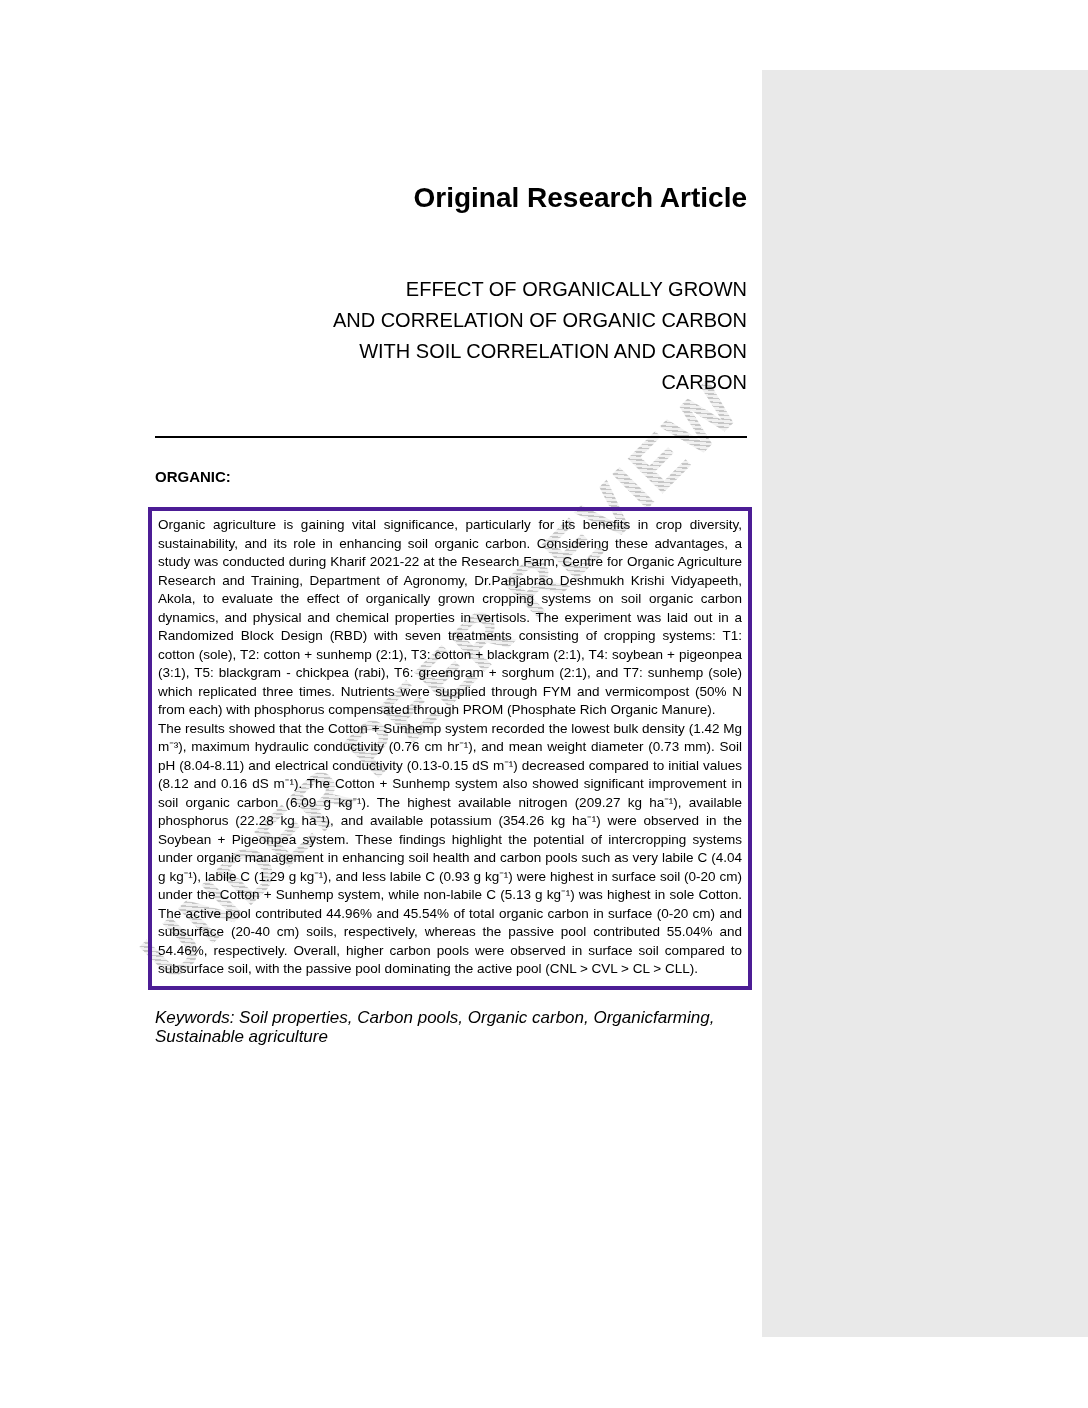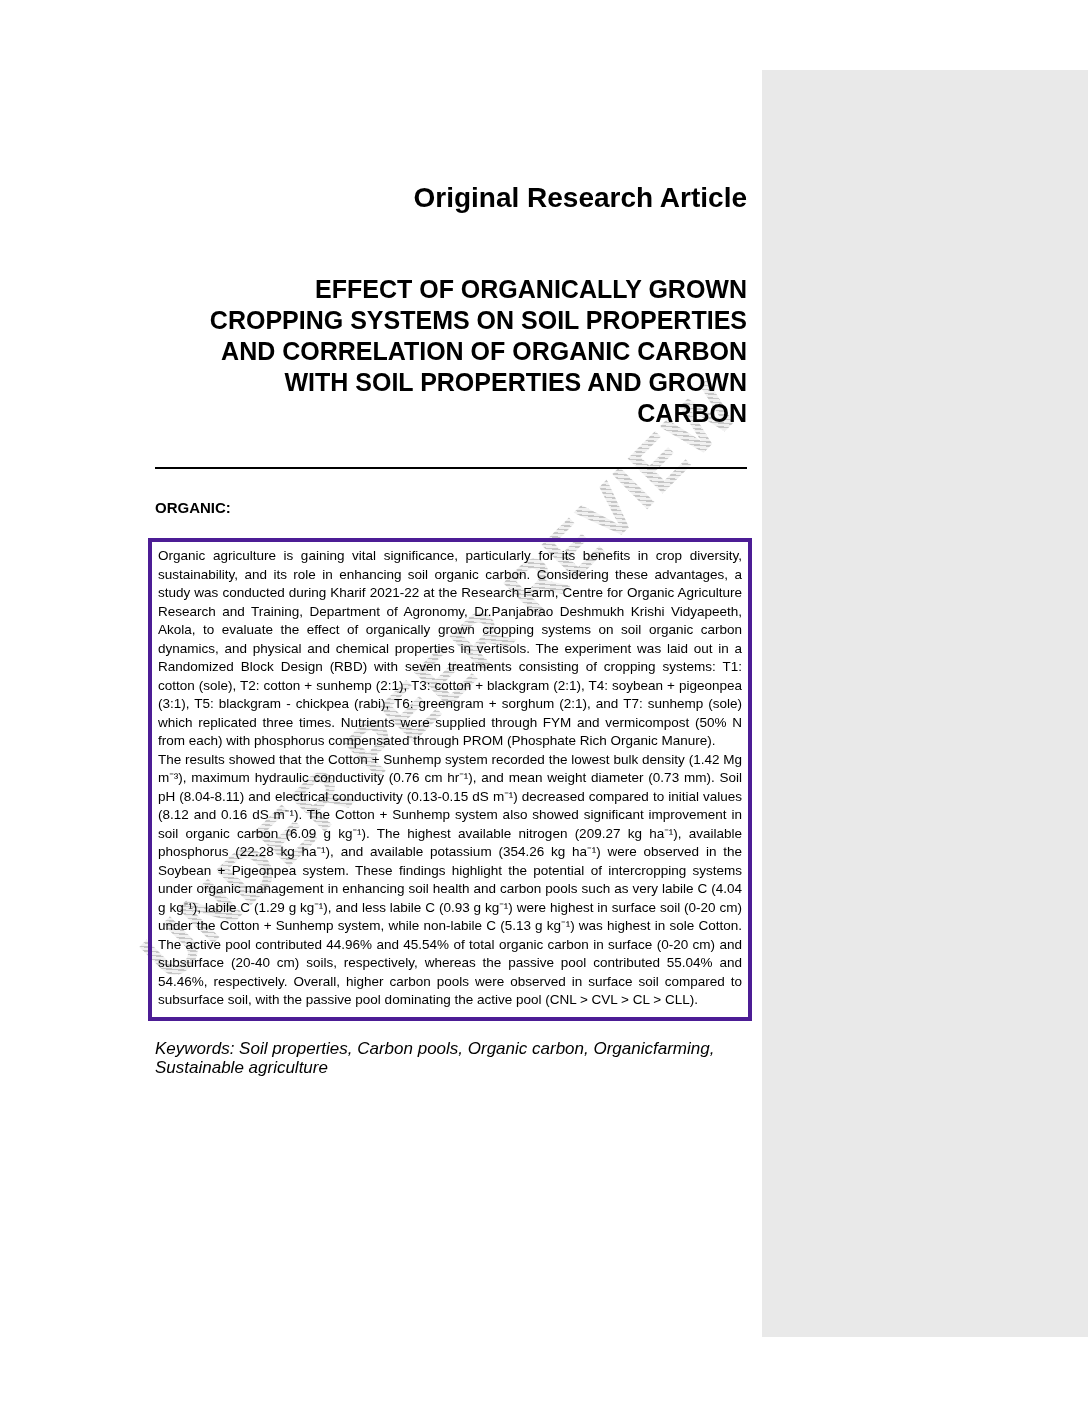--- a/index.html
+++ b/index.html
@@ -54,23 +54,23 @@
     z-index: 2;
   }
   .article-type {
     margin-top: 182px;
     font-size: 28px;
     font-weight: bold;
     text-align: right;
   }
   .paper-title {
     margin-top: 60px;
-    font-size: 25px;
+    font-size: 20px;
     line-height: 31px;
-    font-weight: bold;
+    font-weight: normal;
     text-align: right;
   }
   .paper-title .title-line { white-space: nowrap; }
   .divider {
     margin-top: 38px;
     border: none;
     border-top: 2px solid #000;
     height: 0;
   }
   .abstract-label {
@@ -107,23 +107,22 @@
 <div class="side-panel"></div>
 
 <div class="watermark">UNDER PEER REVIEW</div>
 
 <div class="content">
 
   <div class="article-type">Original Research Article</div>
 
   <div class="paper-title">
     <div class="title-line">EFFECT OF ORGANICALLY GROWN</div>
-    <div class="title-line">CROPPING SYSTEMS ON SOIL PROPERTIES</div>
     <div class="title-line">AND CORRELATION OF ORGANIC CARBON</div>
-    <div class="title-line">WITH SOIL PROPERTIES AND GROWN</div>
+    <div class="title-line">WITH SOIL CORRELATION AND CARBON</div>
     <div class="title-line">CARBON</div>
   </div>
 
   <hr class="divider">
 
   <div class="abstract-label">ORGANIC:</div>
 
   <div class="abstract-box">
     <p>Organic agriculture is gaining vital significance, particularly for its benefits in crop diversity, sustainability, and its role in enhancing soil organic carbon. Considering these advantages, a study was conducted during Kharif 2021-22 at the Research Farm, Centre for Organic Agriculture Research and Training, Department of Agronomy, Dr.Panjabrao Deshmukh Krishi Vidyapeeth, Akola, to evaluate the effect of organically grown cropping systems on soil organic carbon dynamics, and physical and chemical properties in vertisols. The experiment was laid out in a Randomized Block Design (RBD) with seven treatments consisting of cropping systems: T1: cotton (sole), T2: cotton + sunhemp (2:1), T3: cotton + blackgram (2:1), T4: soybean + pigeonpea (3:1), T5: blackgram - chickpea (rabi), T6: greengram + sorghum (2:1), and T7: sunhemp (sole) which replicated three times. Nutrients were supplied through FYM and vermicompost (50% N from each) with phosphorus compensated through PROM (Phosphate Rich Organic Manure).</p>
     <p>The results showed that the Cotton + Sunhemp system recorded the lowest bulk density (1.42 Mg m⁻³), maximum hydraulic conductivity (0.76 cm hr⁻¹), and mean weight diameter (0.73 mm). Soil pH (8.04-8.11) and electrical conductivity (0.13-0.15 dS m⁻¹) decreased compared to initial values (8.12 and 0.16 dS m⁻¹). The Cotton + Sunhemp system also showed significant improvement in soil organic carbon (6.09 g kg⁻¹). The highest available nitrogen (209.27 kg ha⁻¹), available phosphorus (22.28 kg ha⁻¹), and available potassium (354.26 kg ha⁻¹) were observed in the Soybean + Pigeonpea system. These findings highlight the potential of intercropping systems under organic management in enhancing soil health and carbon pools such as very labile C (4.04 g kg⁻¹), labile C (1.29 g kg⁻¹), and less labile C (0.93 g kg⁻¹) were highest in surface soil (0-20 cm) under the Cotton + Sunhemp system, while non-labile C (5.13 g kg⁻¹) was highest in sole Cotton. The active pool contributed 44.96% and 45.54% of total organic carbon in surface (0-20 cm) and subsurface (20-40 cm) soils, respectively, whereas the passive pool contributed 55.04% and 54.46%, respectively. Overall, higher carbon pools were observed in surface soil compared to subsurface soil, with the passive pool dominating the active pool (CNL &gt; CVL &gt; CL &gt; CLL).</p>

